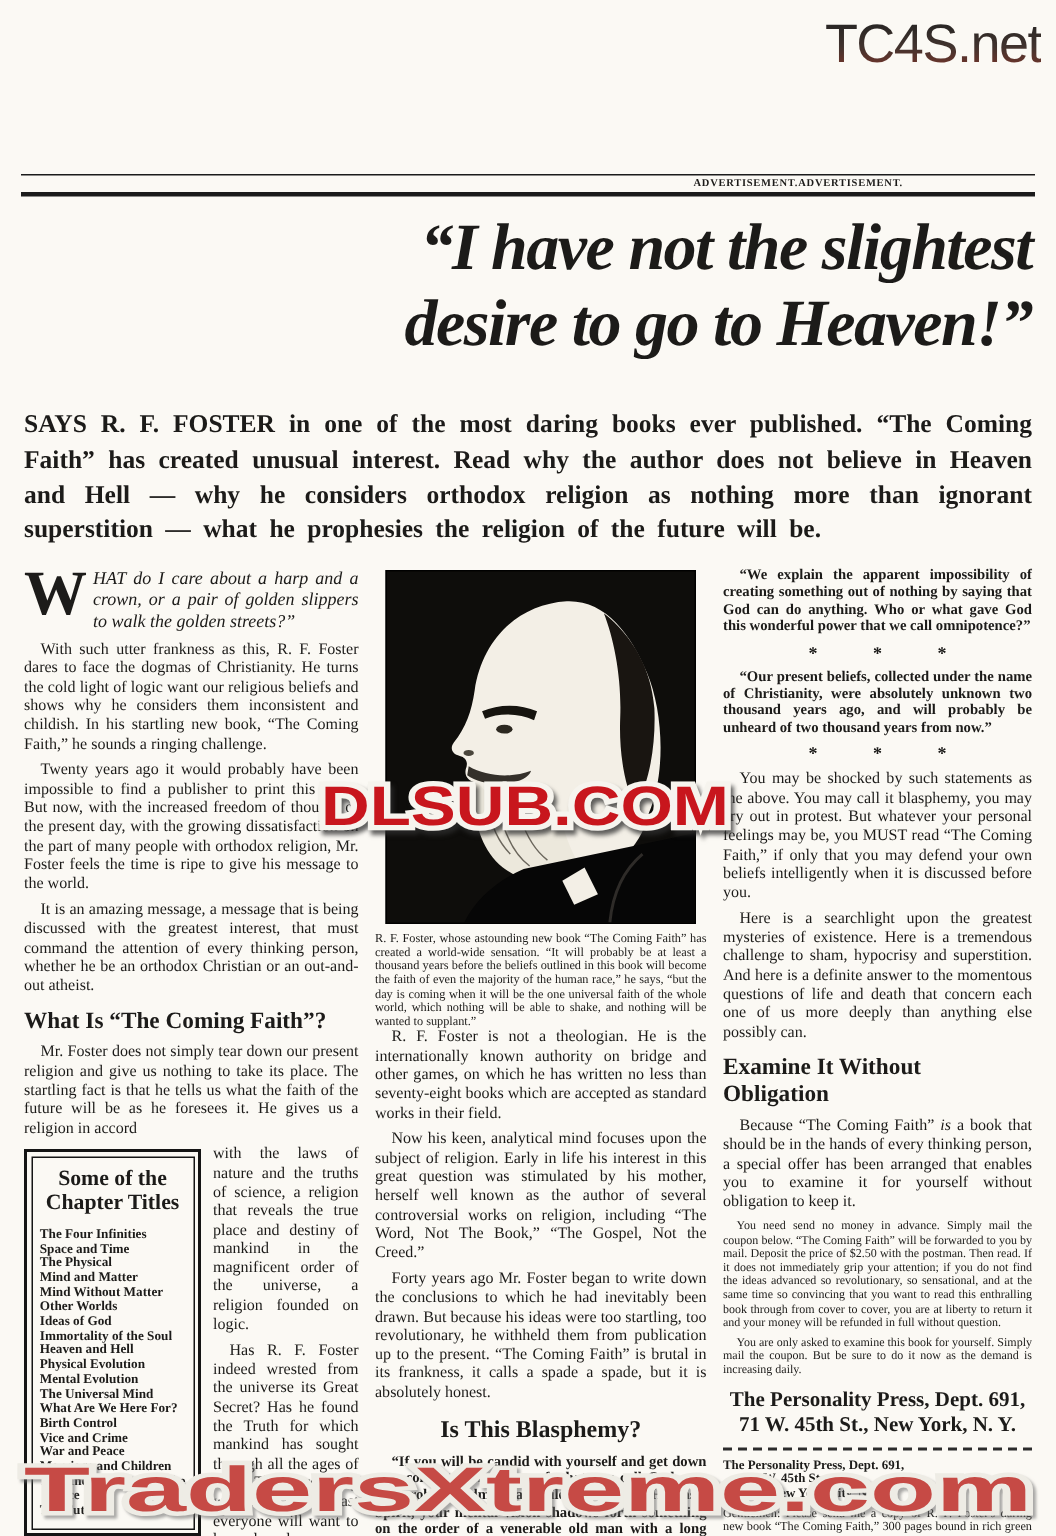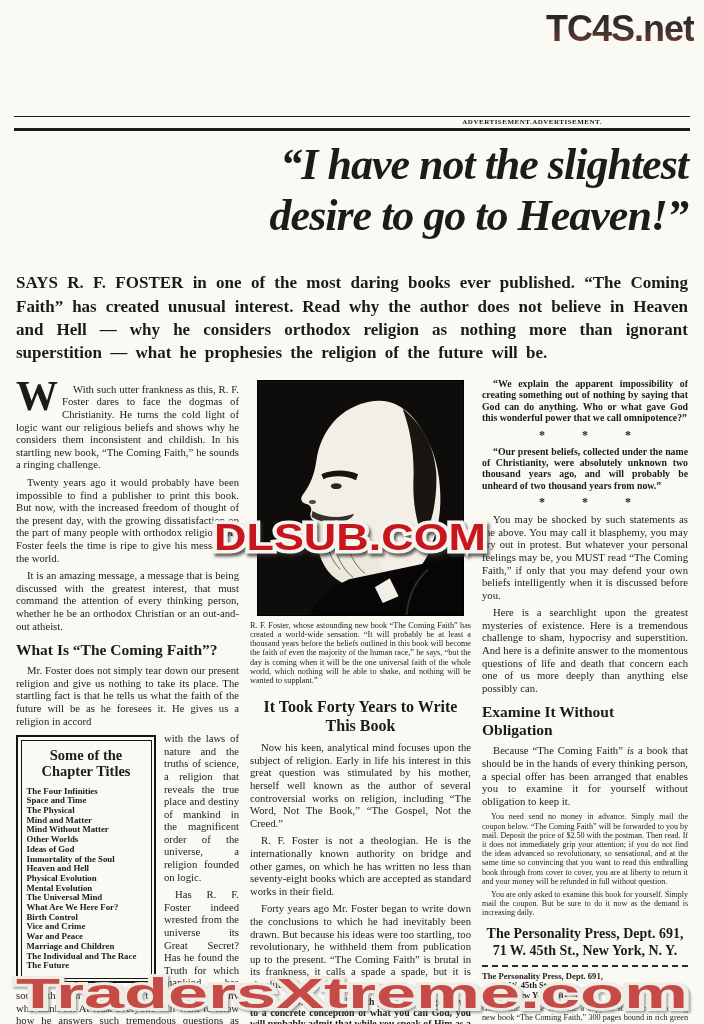--- a/index.html
+++ b/index.html
@@ -5,21 +5,21 @@
   * { margin:0; padding:0; box-sizing:border-box; }
   html,body { width:704px; }
   body {
     height:1024px; position:relative; overflow:hidden;
     background:#fbf9f4; color:#1c1b19;
     font-family:"Liberation Serif","DejaVu Serif",serif;
   }
   .header { height:116px; position:relative; }
   .tc4s {
     position:absolute; top:8px; right:10px;
-    font-family:"Liberation Sans",sans-serif; font-weight:bold;
+    font-family:"Liberation Sans",sans-serif; font-weight:normal;
     font-size:36px; letter-spacing:-1px;
     background:linear-gradient(180deg,#262523 15%,#41332e 55%,#7c352a 95%);
     -webkit-background-clip:text; background-clip:text;
     color:transparent; -webkit-text-fill-color:transparent;
   }
   .ad-band { margin:0 14px; border-top:1.5px solid #1b1b1b; border-bottom:3px solid #1b1b1b; }
   .ad-labels { display:flex; justify-content:flex-end; padding:1px 88px 2px 110px; }
   .ad-labels span { font-size:7px; font-weight:bold; letter-spacing:.5px; }
   .headline {
     margin:8px 16px 0; font-style:italic; font-weight:bold;
@@ -31,21 +31,21 @@
     text-align:justify; word-spacing:4px;
   }
   .cols { display:flex; gap:11px; margin:13px 16px 0; align-items:flex-start; }
   .col-l { width:223px; } .col-m { width:221px; } .col-r { flex:1; min-width:0; }
   .bt { font-size:10.7px; line-height:12.6px; text-align:justify; }
   .bt p, p.bt { margin:0 0 5px; text-indent:11px; }
   .opening { font-style:italic; font-size:12px; line-height:14.6px; text-align:justify; margin-bottom:6px; }
   .dropcap { float:left; font-style:normal; font-weight:bold; font-size:42px; line-height:32px; padding:2px 4px 0 0; }
   .col-head { font-size:15.5px; font-weight:bold; text-align:left; margin:9px 0 5px; line-height:18px; }
   
-  .chapbox { float:left; width:140px; margin:3px 8px 2px 0; border:2px solid #151515; padding:2.5px; background:#fbf9f4; }
+  .chapbox { float:left; width:118px; margin:3px 8px 2px 0; border:2px solid #151515; padding:2.5px; background:#fbf9f4; }
   .chapbox .inner { border:1px solid #151515; padding:6px 5px 7px; }
   .chapbox h4 { font-size:14.5px; line-height:16.5px; text-align:center; margin-bottom:7px; }
   .chapbox ul { list-style:none; font-size:8.8px; font-weight:bold; line-height:9.7px; }
   .chapbox li { padding-left:8px; text-indent:-8px; }
   
   .photo { width:207px; height:236px; margin:2px auto 0; background:#0e0d0b; border:1px solid #000; }
   .photo svg { display:block; width:100%; height:100%; }
   .caption { font-size:8.2px; line-height:9.2px; text-align:justify; margin-top:5px; }
   .mid-head { font-size:16px; font-weight:bold; text-align:center; line-height:19px; margin:12px 6px 6px; }
   .quote-b { font-weight:bold; font-size:9.8px; line-height:11.4px; text-align:justify; margin-bottom:3px; }
@@ -80,21 +80,21 @@
   <div class="l1">“I have not the slightest</div>
   <div class="l2">desire to go to Heaven!”</div>
 </div>
 
 <div class="subhead">SAYS R. F. FOSTER in one of the most daring books ever published. “The Coming Faith” has created unusual interest. Read why the author does not believe in Heaven and Hell — why he considers orthodox religion as nothing more than ignorant superstition — what he prophesies the religion of the future will be.</div>
 
 <div class="cols">
 
   <div class="col-l bt">
     <p class="opening" style="text-indent:0;">
-      <span class="dropcap">W</span>
+      <span class="dropcap">W</span><span>HAT do I care about a harp and a crown, or a pair of golden slippers to walk the golden streets?”</span>
     </p>
     <p>With such utter frankness as this, R. F. Foster dares to face the dogmas of Christianity.  He turns the cold light of logic want our religious beliefs and shows why he considers them inconsistent and childish.  In his startling new book, “The Coming Faith,” he sounds a ringing challenge.</p>
     <p>Twenty years ago it would probably have been impossible to find a publisher to print this book.  But now, with the increased freedom of thought of the present day, with the growing dissatisfaction on the part of many people with orthodox religion, Mr. Foster feels the time is ripe to give his message to the world.</p>
     <p>It is an amazing message, a message that is being discussed with the greatest interest, that must command the attention of every thinking person, whether he be an orthodox Christian or an out-and-out atheist.</p>
     <h3 class="col-head">What Is “The Coming Faith”?</h3>
     <p>Mr. Foster does not simply tear down our present religion and give us nothing to take its place.  The startling fact is that he tells us what the faith of the future will be as he foresees it.  He gives us a religion in accord</p>
 
     <div class="chapbox">
       <div class="inner">
         <h4>Some of the Chapter Titles</h4>
@@ -138,24 +138,24 @@
         <path d="M64,94 C75,89 90,89 101,94 L99,100 C89,95 75,95 66,99 Z" fill="#16140f"></path>
         <ellipse cx="79" cy="106" rx="5.5" ry="3" fill="#2c2820"></ellipse>
         <ellipse cx="55" cy="122" rx="3.5" ry="2" fill="#4a463c"></ellipse>
         <path d="M55,131 C67,138 84,139 97,134 C94,144 66,146 54,137 Z" fill="#34302a"></path>
         <path d="M92,200 L207,176 L207,236 L52,236 C60,220 74,208 92,200 Z" fill="#060606"></path>
         <path d="M118,208 L133,199 L142,217 L126,224 Z" fill="#f3efe6"></path>
         <path d="M150,236 C152,216 160,200 172,190" stroke="#2e2b28" stroke-width="2" fill="none"></path>
       </svg>
     </div>
     <div class="caption">R. F. Foster, whose astounding new book “The Coming Faith” has created a world-wide sensation.  “It will probably be at least a thousand years before the beliefs outlined in this book will become the faith of even the majority of the human race,” he says, “but the day is coming when it will be the one universal faith of the whole world, which nothing will be able to shake, and nothing will be wanted to supplant.”</div>
-    <h3 class="mid-head">It Took Forty Years to Write This Book</h3>
+    <p>R. F. Foster is not a theologian.  He is the internationally known authority on bridge and other games, on which he has written no less than seventy-eight books which are accepted as standard works in their field.</p>
     <p>Now his keen, analytical mind focuses upon the subject of religion.  Early in life his interest in this great question was stimulated by his mother, herself well known as the author of several controversial works on religion, including “The Word, Not The Book,” “The Gospel, Not the Creed.”</p>
-    <p>R. F. Foster is not a theologian.  He is the internationally known authority on bridge and other games, on which he has written no less than seventy-eight books which are accepted as standard works in their field.</p>
     <p>Forty years ago Mr. Foster began to write down the conclusions to which he had inevitably been drawn.  But because his ideas were too startling, too revolutionary, he withheld them from publication up to the present.  “The Coming Faith” is brutal in its frankness, it calls a spade a spade, but it is absolutely honest.</p>
+    <h3 class="mid-head" style="margin-top:9px;">Is This Blasphemy?</h3>
     <p class="quote-b">“If you will be candid with yourself and get down to a concrete conception of what you call God, you will probably admit that while you speak of Him as a Spirit, your mental vision shadows forth something on the order of a venerable old man with a long beard.”</p>
   </div>
 
   <div class="col-r bt">
     <p class="quote-b">“We explain the apparent impossibility of creating something out of nothing by saying that God can do anything.  Who or what gave God this wonderful power that we call omnipotence?”</p>
     <div class="stars">* * *</div>
     <p class="quote-b">“Our present beliefs, collected under the name of Christianity, were absolutely unknown two thousand years ago, and will probably be unheard of two thousand years from now.”</p>
     <div class="stars">* * *</div>
     <p>You may be shocked by such statements as the above.  You may call it blasphemy, you may cry out in protest.  But whatever your personal feelings may be, you MUST read “The Coming Faith,” if only that you may defend your own beliefs intelligently when it is discussed before you.</p>
     <p>Here is a searchlight upon the greatest mysteries of existence.  Here is a tremendous challenge to sham, hypocrisy and superstition.  And here is a definite answer to the momentous questions of life and death that concern each one of us more deeply than anything else possibly can.</p>

